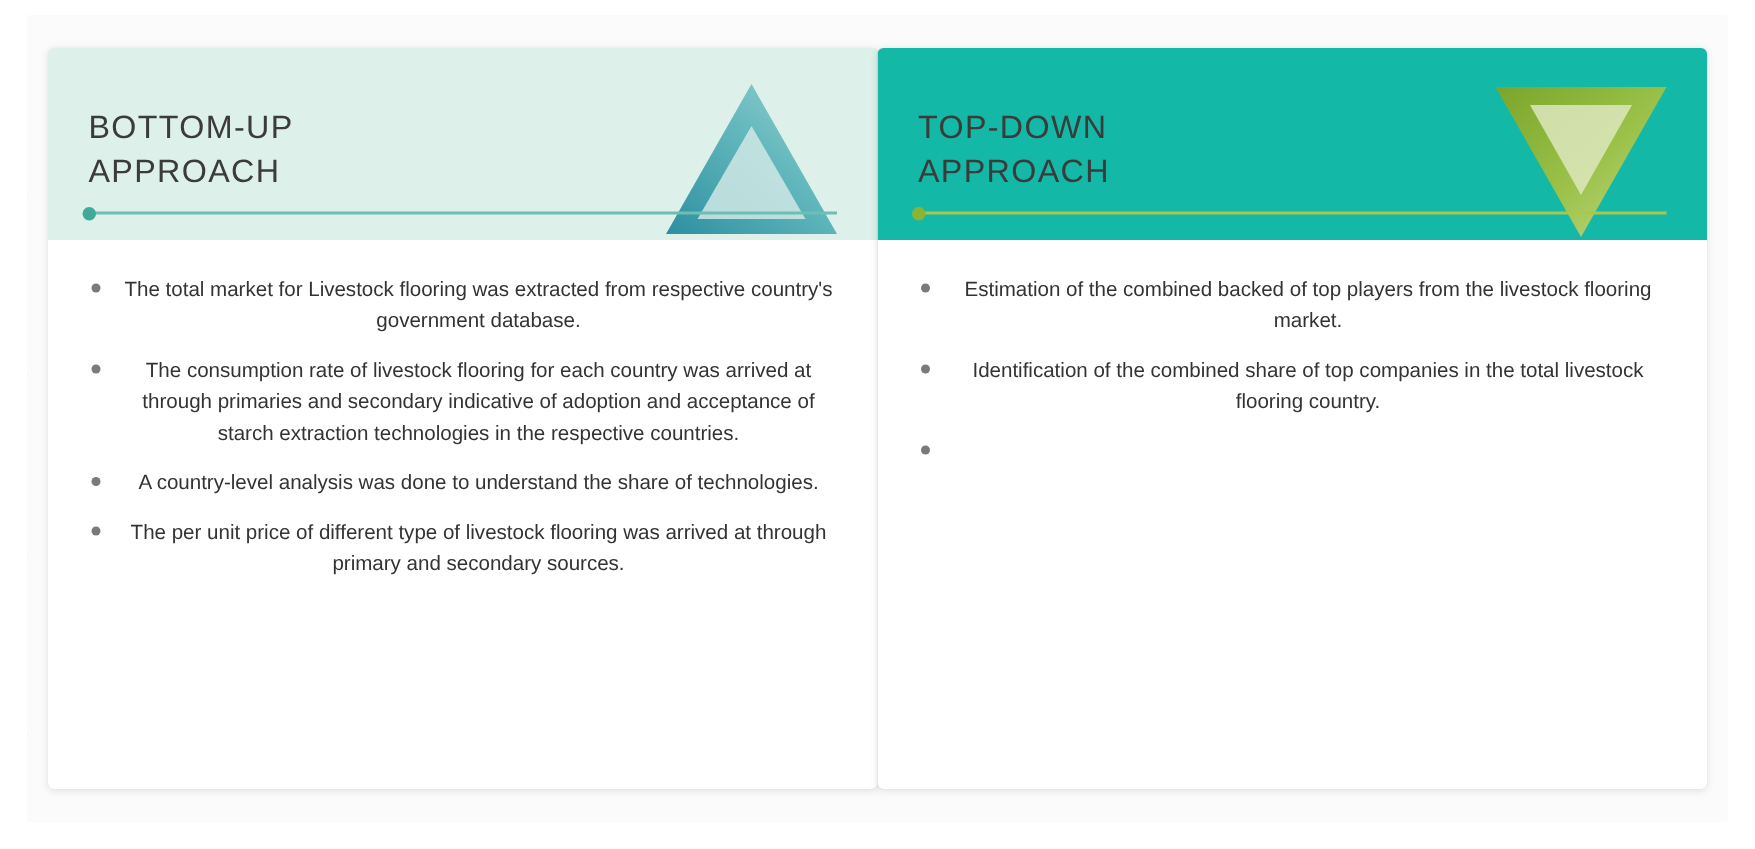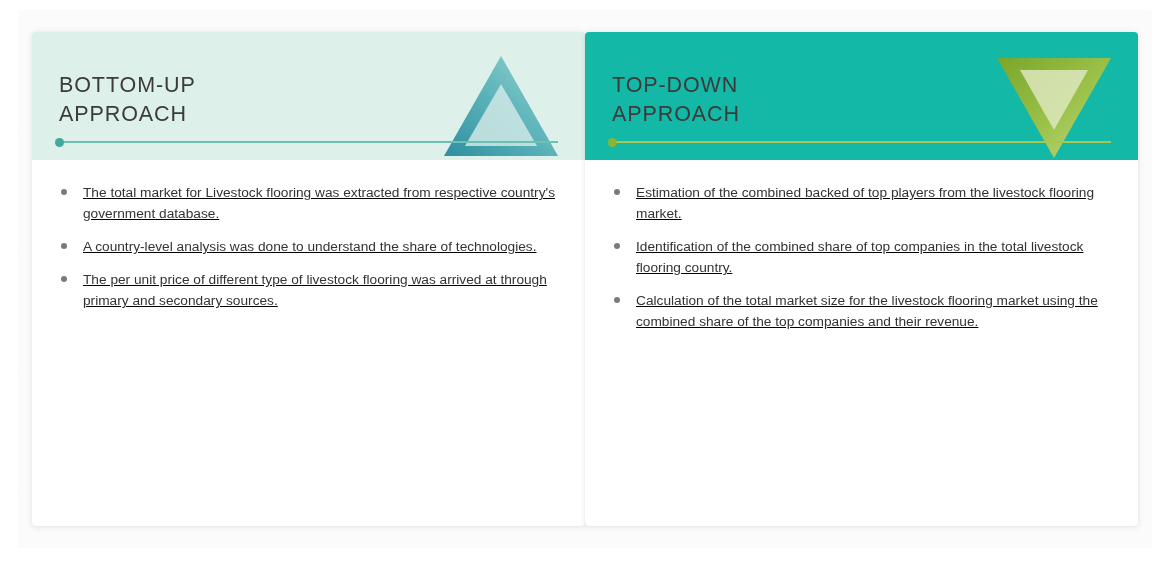--- a/index.html
+++ b/index.html
@@ -35,21 +35,20 @@
   }
   .cards {
     position: absolute;
     left: 18px;
     top: 10px;
     width: 1134px;
     height: 538px;
     display: flex;
     padding: 22px 14px;
     box-sizing: border-box;
-    text-decoration: underline;
   }
   .card {
     position: relative;
     flex: 1 1 0;
     background: #ffffff;
     border-radius: 4px;
     box-shadow: 0 1px 6px rgba(0,0,0,0.10), 0 0 1px rgba(0,0,0,0.08);
     overflow: hidden;
     display: flex;
     flex-direction: column;
@@ -89,20 +88,21 @@
   .tri-wrap {
     position: absolute;
     right: 24px;
     top: 18px;
     width: 120px;
     height: 112px;
   }
   .card-body {
     padding: 22px 30px 18px 24px;
     box-sizing: border-box;
+    text-align: center;
   }
   ul.points {
     list-style: none;
     margin: 0;
     padding: 0;
   }
   ul.points li {
     position: relative;
     padding-left: 27px;
     margin-bottom: 12px;
@@ -146,20 +146,21 @@
             <polygon points="60,34 96,96 24,96" fill="#cfe8e5" opacity="0.85"></polygon>
           </svg>
         </div>
         <div class="rule" style="background:#6cbfb2;">
           <span class="dot" style="background:#3fa99a;"></span>
         </div>
       </div>
       <div class="card-body">
         <ul class="points">
           <li><span class="bullet"></span><span>The total market for Livestock flooring was extracted from respective country's government database.</span></li>
+          <li><span class="bullet"></span><span>The consumption rate of livestock flooring for each country was arrived at through primaries and secondary indicative of adoption and acceptance of starch extraction technologies in the respective countries.</span></li>
           <li><span class="bullet"></span><span>A country-level analysis was done to understand the share of technologies.</span></li>
           <li><span class="bullet"></span><span>The per unit price of different type of livestock flooring was arrived at through primary and secondary sources.</span></li>
         </ul>
       </div>
     </section>
 
     <section class="card">
       <div class="card-header" style="background:#14b8a6;">
         <div class="card-title">TOP-DOWN
 APPROACH</div>
@@ -177,19 +178,19 @@
           </svg>
         </div>
         <div class="rule" style="background:#a8c74f;">
           <span class="dot" style="background:#8cb433;"></span>
         </div>
       </div>
       <div class="card-body">
         <ul class="points">
           <li><span class="bullet"></span><span>Estimation of the combined backed of top players from the livestock flooring market.</span></li>
           <li><span class="bullet"></span><span>Identification of the combined share of top companies in the total livestock flooring country.</span></li>
-          <li><span class="bullet"></span><span>Calculation of the total market size for the livestock flooring market using the combined share of the top companies and their revenue.</span></li>
+          <li><span class="bullet"></span></li>
         </ul>
       </div>
     </section>
 
   </div>
 </div>
 
 </body></html>

